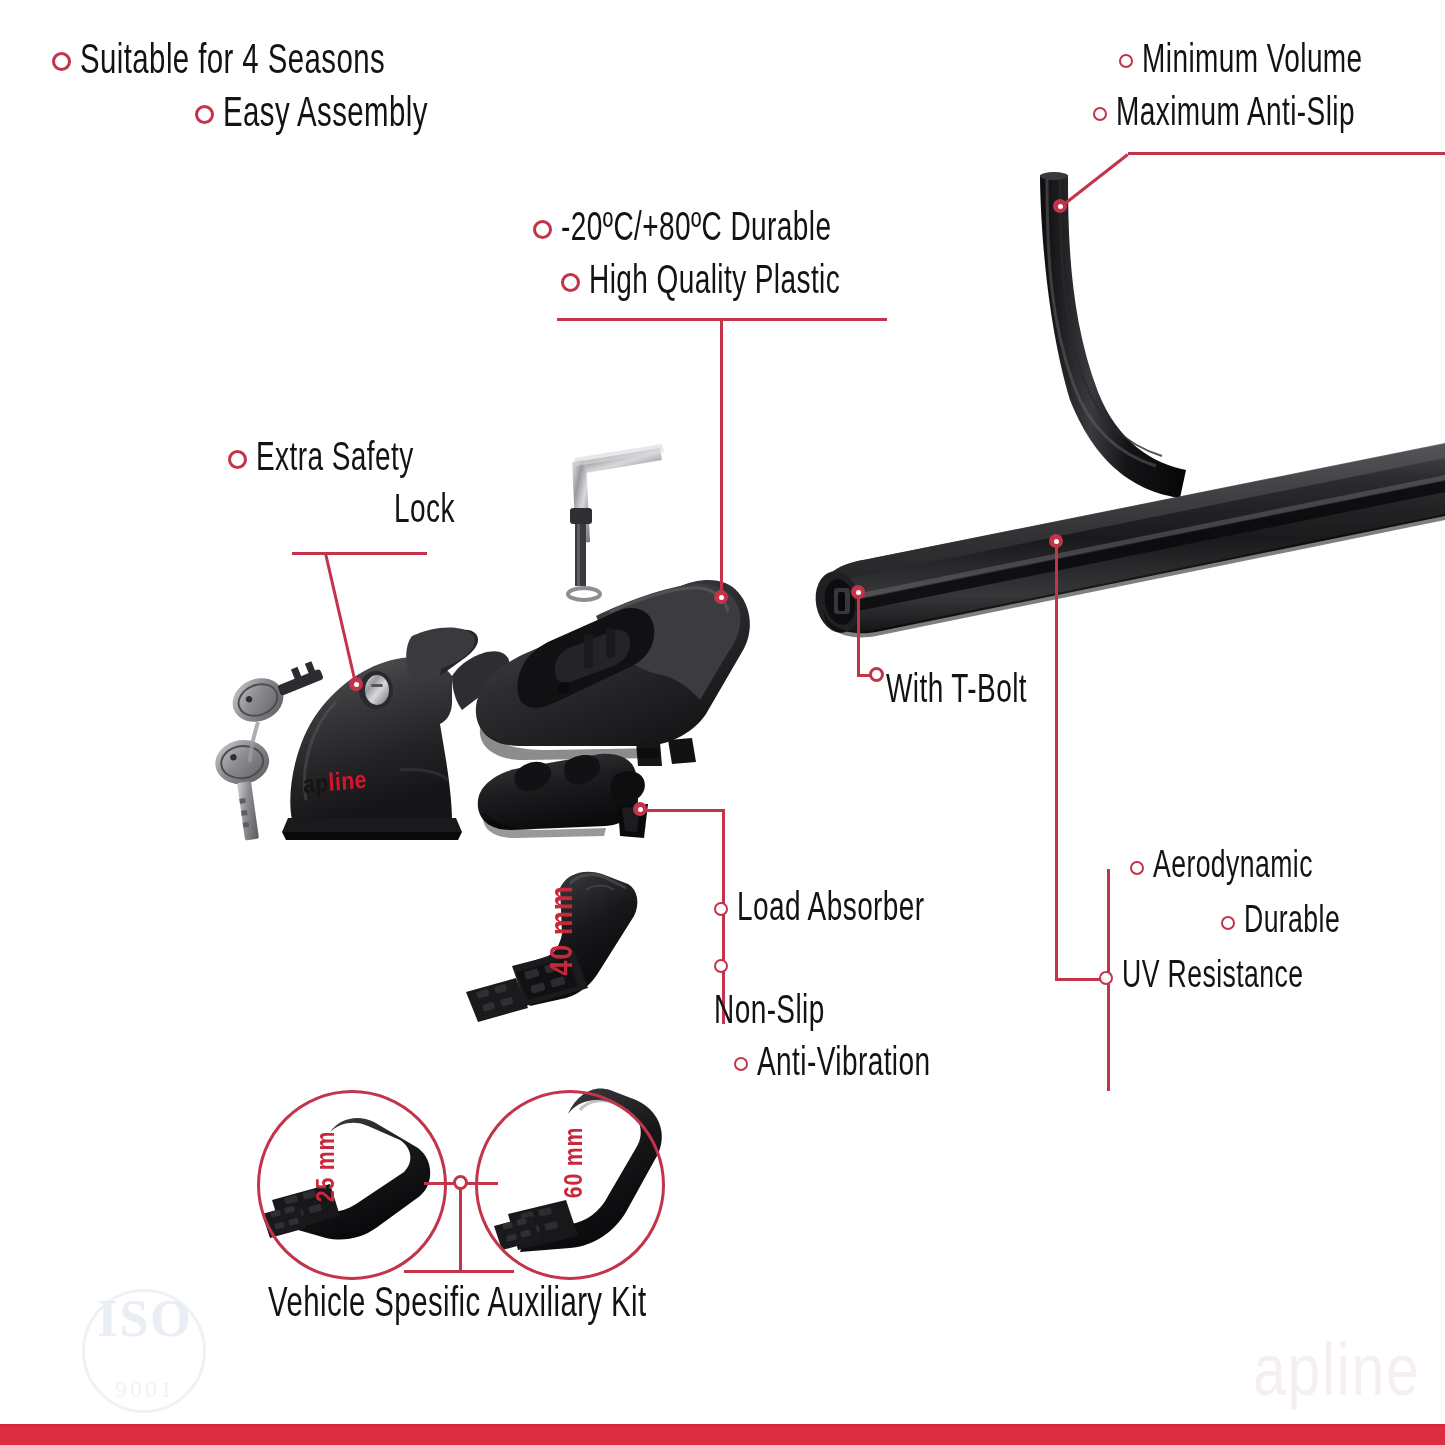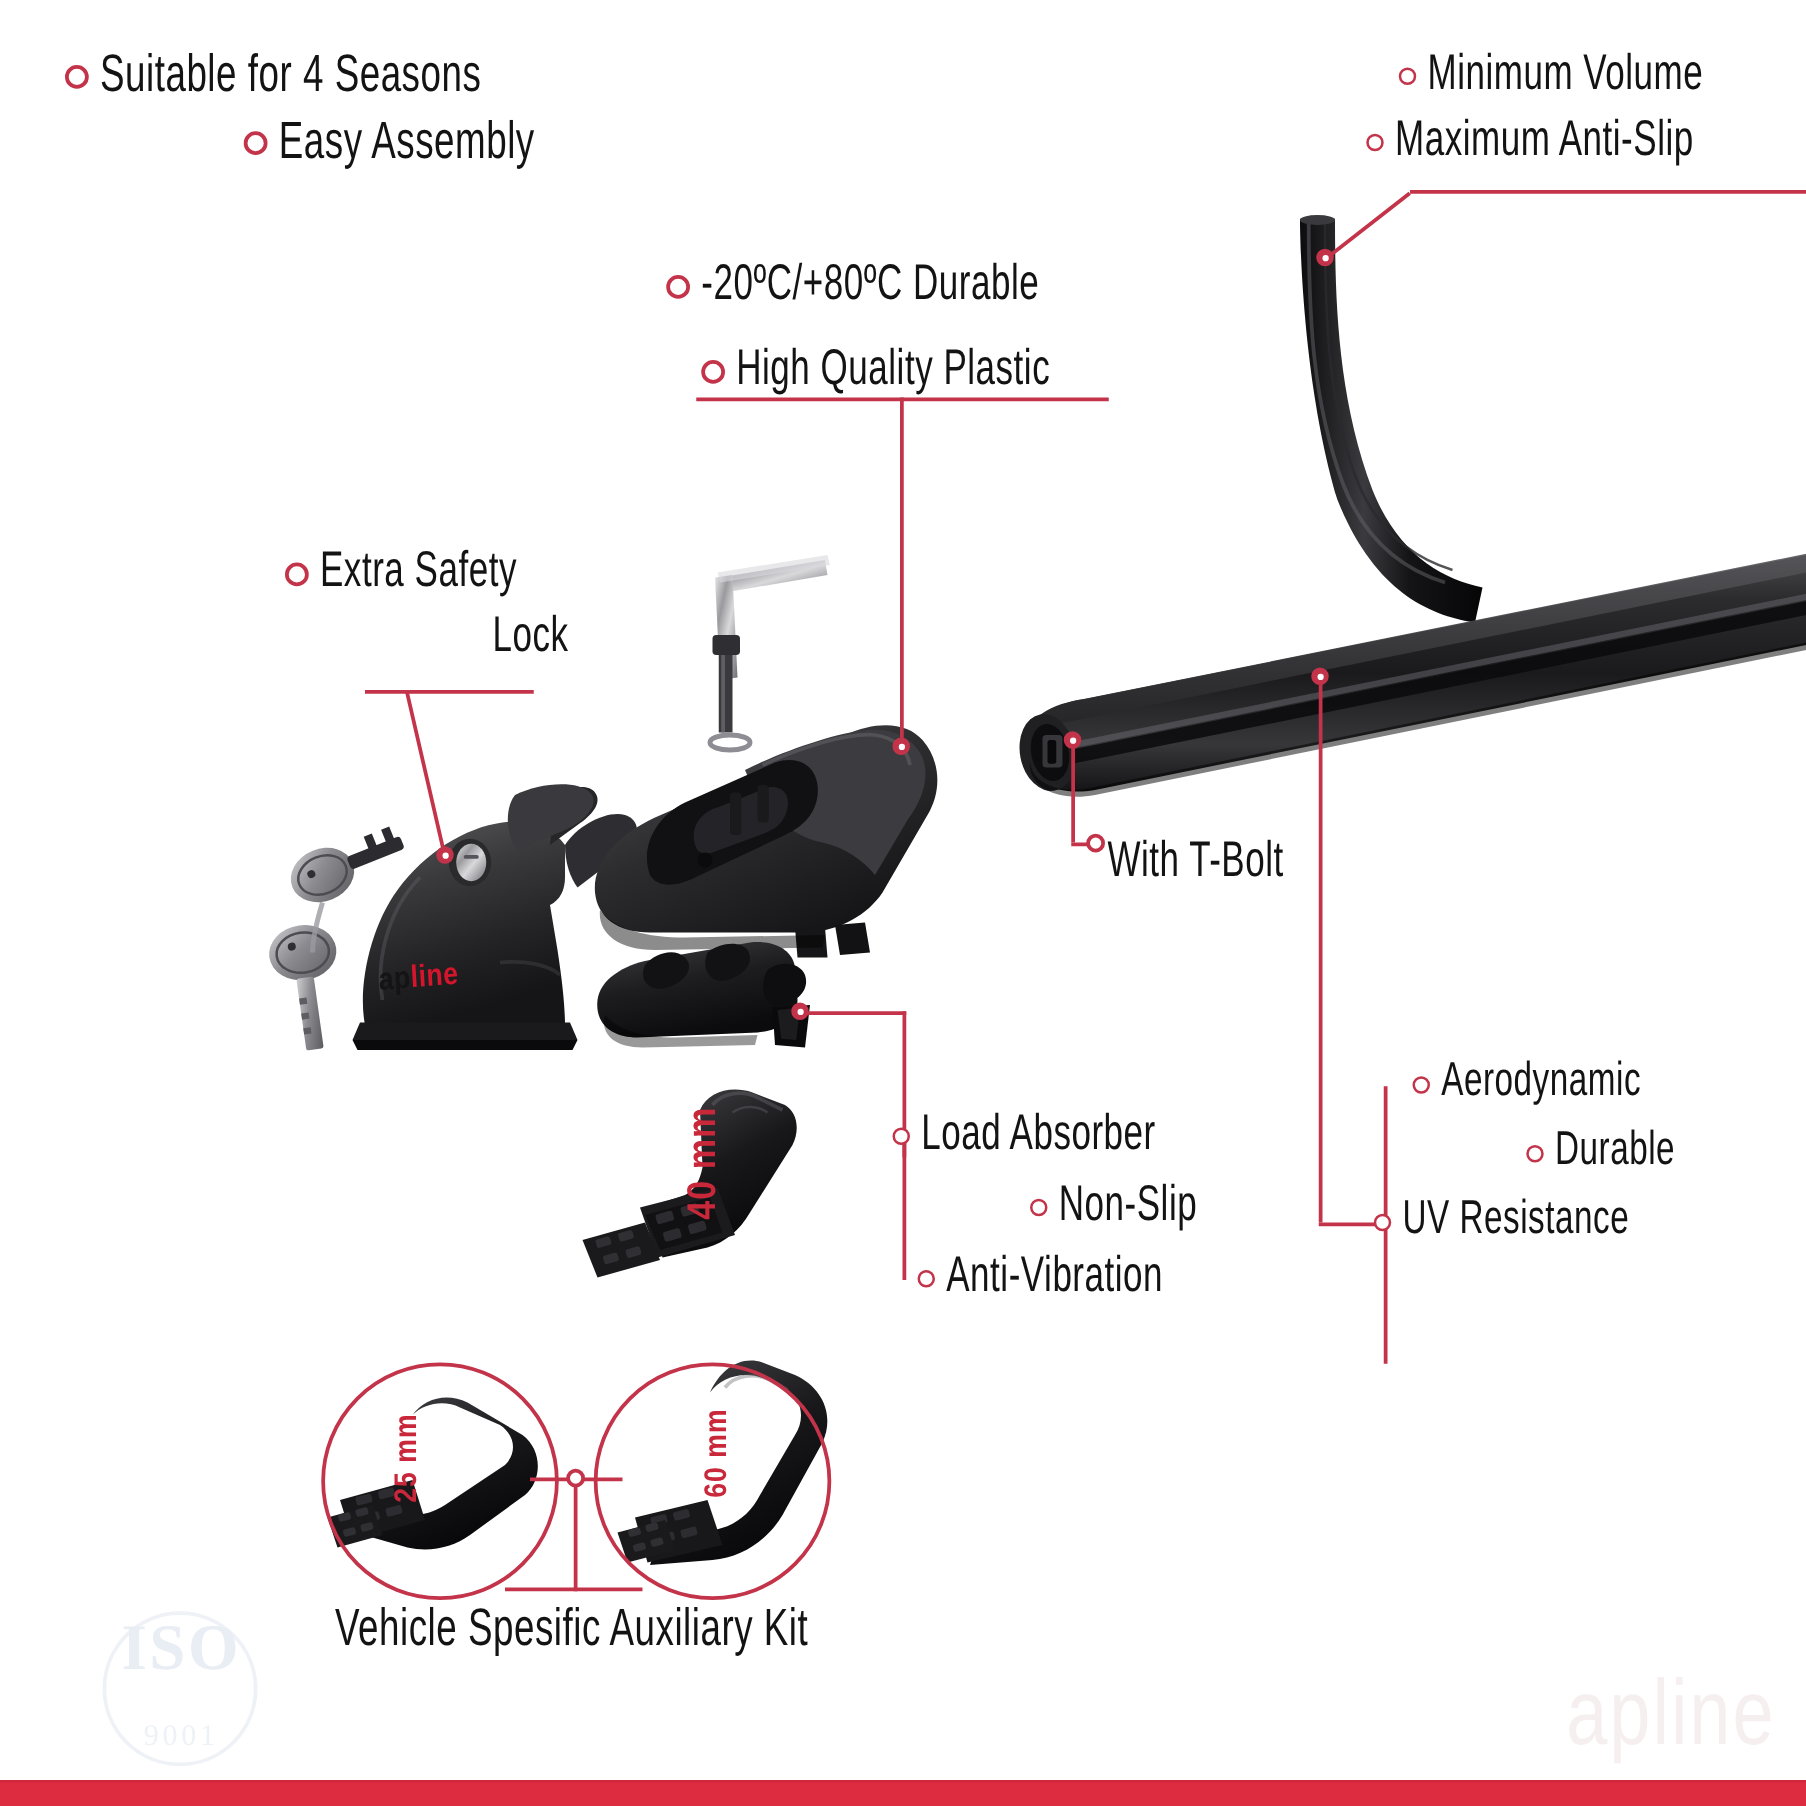--- a/index.html
+++ b/index.html
@@ -415,21 +415,21 @@
     </div>
   </div>
 
   <div class="feat" style="left:533px;top:206px;">
     <div class="line">
       <div class="bwrap">
           <span class="bullet"></span>
         </div>
       <span class="txt t40">-20ºC/+80ºC Durable</span>
     </div>
-    <div class="line" style="margin-top:22px;">
+    <div class="line" style="margin-top:7px;">
       <div class="bwrap">
           <span class="bullet"></span>
         </div>
       <span class="txt t40">High Quality Plastic</span>
     </div>
   </div>
 
   <div class="feat" style="left:228px;top:436px;">
     <div class="line">
       <div class="bwrap">
@@ -448,21 +448,21 @@
     </div>
   </div>
 
   <div class="feat" style="left:714px;top:886px;">
     <div class="line">
       <div class="bwrap">
           <span class="bullet sm"></span>
         </div>
       <span class="txt t40">Load Absorber</span>
     </div>
-    <div class="line" style="margin-top:11px;">
+    <div class="line" style="margin-top:11px;flex-direction:column;">
       <div class="bwrap">
           <span class="bullet sm"></span>
         </div>
       <span class="txt t40">Non-Slip</span>
     </div>
     <div class="line" style="margin-top:11px;">
       <div class="bwrap">
           <span class="bullet sm"></span>
         </div>
       <span class="txt t40">Anti-Vibration</span>

